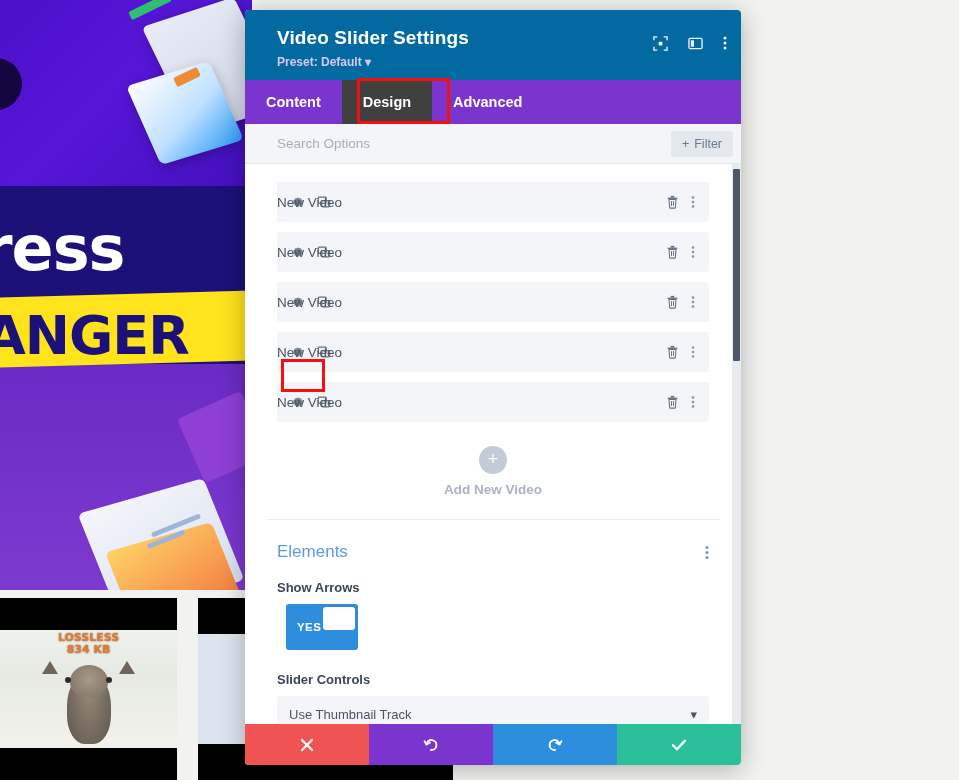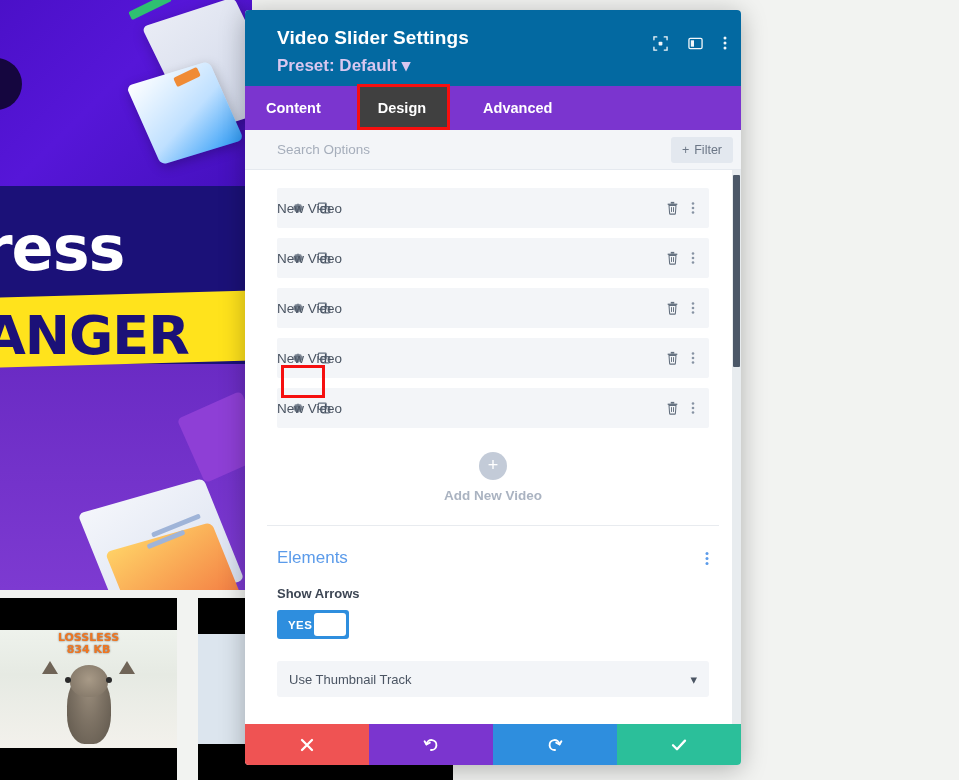--- a/index.html
+++ b/index.html
@@ -146,32 +146,32 @@
 
   .modal-header {
     background: #0369a1; padding: 16px 18px 10px 32px;
     position: relative; flex: 0 0 auto;
   }
   .modal-title {
     color: #fff; font-size: 19px; font-weight: 700; line-height: 24px;
     letter-spacing: .1px;
   }
   .modal-preset {
-    color: #d8c7ef; font-size: 17px; font-weight: 700; margin-top: 5px;
+    color: #d8c7ef; font-size: 12px; font-weight: 700; margin-top: 5px;
     cursor: pointer; display: inline-block;
   }
   .hdr-icons {
     position: absolute; right: 14px; top: 25px;
     display: flex; align-items: center; gap: 20px;
   }
   .hdr-icon { cursor: pointer; opacity: .95; line-height: 0; }
 
   .tabbar {
     background: #7b35cf; display: flex; align-items: stretch;
-    height: 44px; flex: 0 0 auto; position: relative; gap: 15px;
+    height: 44px; flex: 0 0 auto; position: relative;
   }
   .tab {
     display: flex; align-items: center; padding: 0 21px;
     color: #ffffff; font-size: 14.5px; font-weight: 700; cursor: pointer;
   }
   .tab.active { background: #404040; }
 
   .annot-box {
     position: absolute; border: 3px solid #f60f0f; pointer-events: none;
   }
@@ -232,22 +232,22 @@
   .section-head {
     display: flex; align-items: center; justify-content: space-between;
     margin-bottom: 18px;
   }
   .section-title { color: #5b9bea; font-size: 17px; font-weight: 400; cursor: pointer; }
 
   .field-label {
     font-size: 13px; font-weight: 700; color: #3d4654; margin-bottom: 9px;
   }
   .toggle {
-    width: 72px; height: 29px; background: #2e8ede; border-radius: 3px;
-    display: flex; align-items: center; cursor: pointer; position: relative;
+    width: 72px; height: 46px; background: #2e8ede; border-radius: 3px;
+    display: flex; align-items: center; cursor: pointer; position: relative; margin-left: 9px;
   }
   .toggle .t-yes {
     color: #fff; font-size: 11.5px; font-weight: 700; margin-left: 11px;
     letter-spacing: .4px;
   }
   .toggle .knob {
     position: absolute; right: 3px; top: 3px; width: 32px; height: 23px;
     background: #fff; border-radius: 3px;
   }
   .field-gap { height: 22px; }
@@ -582,20 +582,21 @@
         </div>
 
         <div class="field-label">Show Arrows</div>
         <div class="toggle">
           <span class="t-yes">YES</span>
           <span class="knob"></span>
         </div>
 
         <div class="field-gap"></div>
 
+        <div class="field-label">Slider Controls</div>
         <div class="select-box">
           <span>Use Thumbnail Track</span>
           <span>▾</span>
         </div>
       </div>
 
       <div class="scrollbar-track">
         <div class="scrollbar-thumb"></div>
       </div>
 

